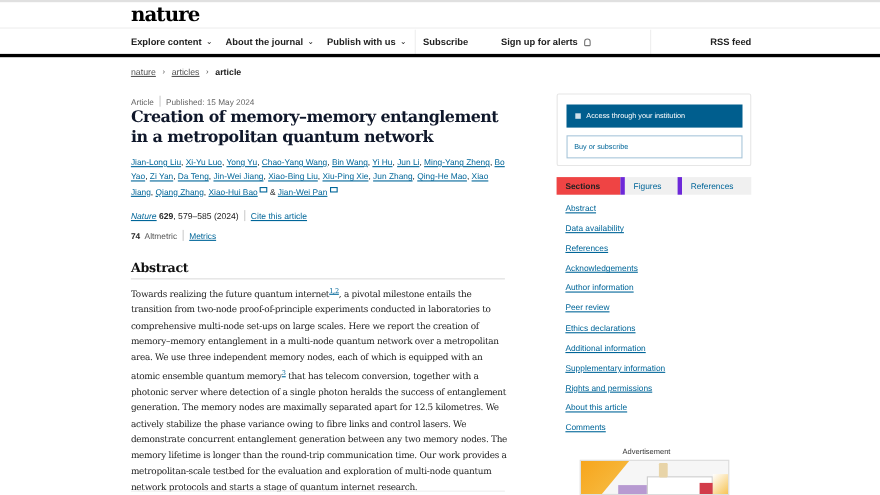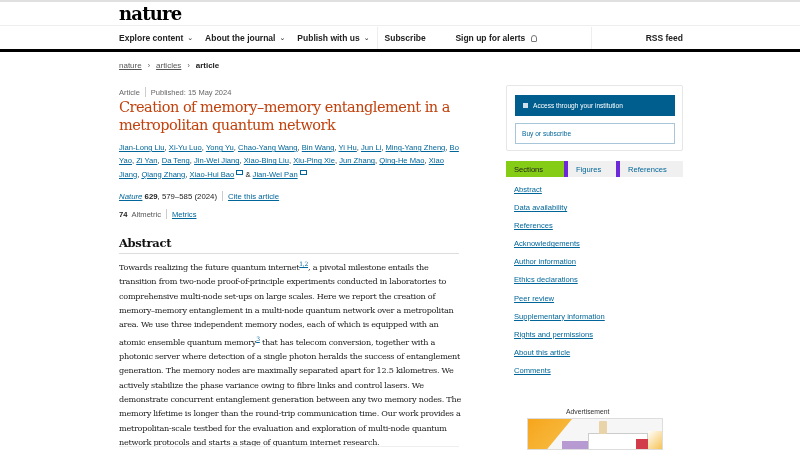--- a/index.html
+++ b/index.html
@@ -32,21 +32,21 @@
 
   
   .breadcrumb { position: absolute; top: 61px; left: 119px; font-size: 8px; color: #555; display: flex; align-items: center; }
   .breadcrumb a { color: #555; }
   .breadcrumb .gt { margin: 0 6px; font-size: 7px; }
   .breadcrumb .cur { color: #222; font-weight: bold; }
 
   
   .meta { position: absolute; top: 87px; left: 119px; font-size: 7.5px; color: #666; display: flex; align-items: center; }
   .meta .vsep { width: 1px; height: 10px; background: #ccc; margin: 0 5px; }
-  .title { position: absolute; top: 98px; left: 119px; width: 340px; font-family: "DejaVu Serif", serif; font-weight: normal; font-size: 14.5px; line-height: 18px; letter-spacing: -0.5px; color: #c2410c; }
+  .title { position: absolute; top: 98px; left: 119px; width: 340px; font-family: "DejaVu Serif", serif; font-weight: bold; font-size: 14.5px; line-height: 18px; letter-spacing: -0.5px; color: #0f172a; }
   .authors { position: absolute; top: 141px; left: 119px; width: 340px; font-size: 7.6px; line-height: 13.3px; color: #222; }
   .authors a { color: #069; }
   .mail-icon { display: inline-block; width: 7px; height: 5px; border: 1px solid #069; margin-left: 2px; vertical-align: 2px; position: relative; }
 
   .cite { position: absolute; top: 191px; left: 119px; font-size: 7.8px; color: #222; display: flex; align-items: center; }
   .cite i { font-style: italic; }
   .cite .vsep { width: 1px; height: 10px; background: #ccc; margin: 0 5px; }
   .alt { position: absolute; top: 209px; left: 119px; font-size: 7.6px; color: #555; display: flex; align-items: center; }
   .alt b { color: #222; margin-right: 4px; }
   .alt .vsep { width: 1px; height: 10px; background: #ccc; margin: 0 5px; }
@@ -58,21 +58,21 @@
   .bottom-rule { position: absolute; top: 446px; left: 119px; width: 340px; height: 1px; background: #eee; }
 
   
   .access-box { position: absolute; top: 85px; left: 506px; width: 177px; height: 66px; border: 1px solid #e6e6e6; border-radius: 2px; }
   .access-btn { position: absolute; top: 9px; left: 8px; width: 160px; height: 21px; background: #005e8e; color: #fff; font-size: 6.6px; display: flex; align-items: center; padding-left: 8px; }
   .inst-icon { width: 5px; height: 5px; background: #cfe0ea; margin-right: 5px; }
   .buy-btn { position: absolute; top: 37px; left: 8px; width: 160px; height: 21px; border: 1px solid #a8c6da; color: #069; font-size: 6.6px; display: flex; align-items: center; padding-left: 6px; }
 
   .tabs { position: absolute; top: 161px; left: 506px; width: 177px; height: 16px; background: #f0f0f0; display: flex; font-size: 7.6px; }
   .tab { display: flex; align-items: center; padding-left: 8px; color: #069; border-left: 4px solid #6d28d9; }
-  .tab.active { background: #84cc16; color: #222; font-weight: normal; border-left: none; }
+  .tab.active { background: #ef4444; color: #222; font-weight: bold; border-left: none; }
 
   .sections { position: absolute; top: 185px; left: 514px; font-size: 7.6px; }
   .sections a { display: block; height: 18.1px; line-height: 9px; color: #069; }
 
   .ad-label { position: absolute; top: 408px; left: 566px; font-size: 6.8px; color: #333; }
   .ad { position: absolute; top: 418px; left: 527px; width: 136px; height: 32px; background: #f6f6f6; border: 1px solid #ddd; overflow: hidden; }
   .ad-orange { position: absolute; left: 0; top: 0; width: 44px; height: 32px; background: linear-gradient(135deg, #f7a51c, #f6c04a); clip-path: polygon(0 0, 100% 0, 40% 100%, 0 100%); }
   .ad-box { position: absolute; left: 60px; top: 14px; width: 60px; height: 18px; background: #fff; border: 1px solid #ccc; }
   .ad-bottle { position: absolute; left: 71px; top: 2px; width: 8px; height: 13px; background: #e8d4a8; border-radius: 1px; }
   .ad-tubes { position: absolute; left: 34px; top: 22px; width: 26px; height: 10px; background: #b79ad1; }
@@ -170,22 +170,23 @@
   <div class="tab" style="width:52px">Figures</div>
   <div class="tab" style="width:67px">References</div>
 </div>
 
 <nav class="sections">
   <a>Abstract</a>
   <a>Data availability</a>
   <a>References</a>
   <a>Acknowledgements</a>
   <a>Author information</a>
+  <a>Peer review</a>
   <a>Ethics declarations</a>
-  <a>Peer review</a>
+  <a>Additional information</a>
   <a>Supplementary information</a>
   <a>Rights and permissions</a>
   <a>About this article</a>
   <a>Comments</a>
 </nav>
 
 <div class="ad-label">Advertisement</div>
 <div class="ad">
   <div class="ad-orange"></div>
   <div class="ad-box"></div>

